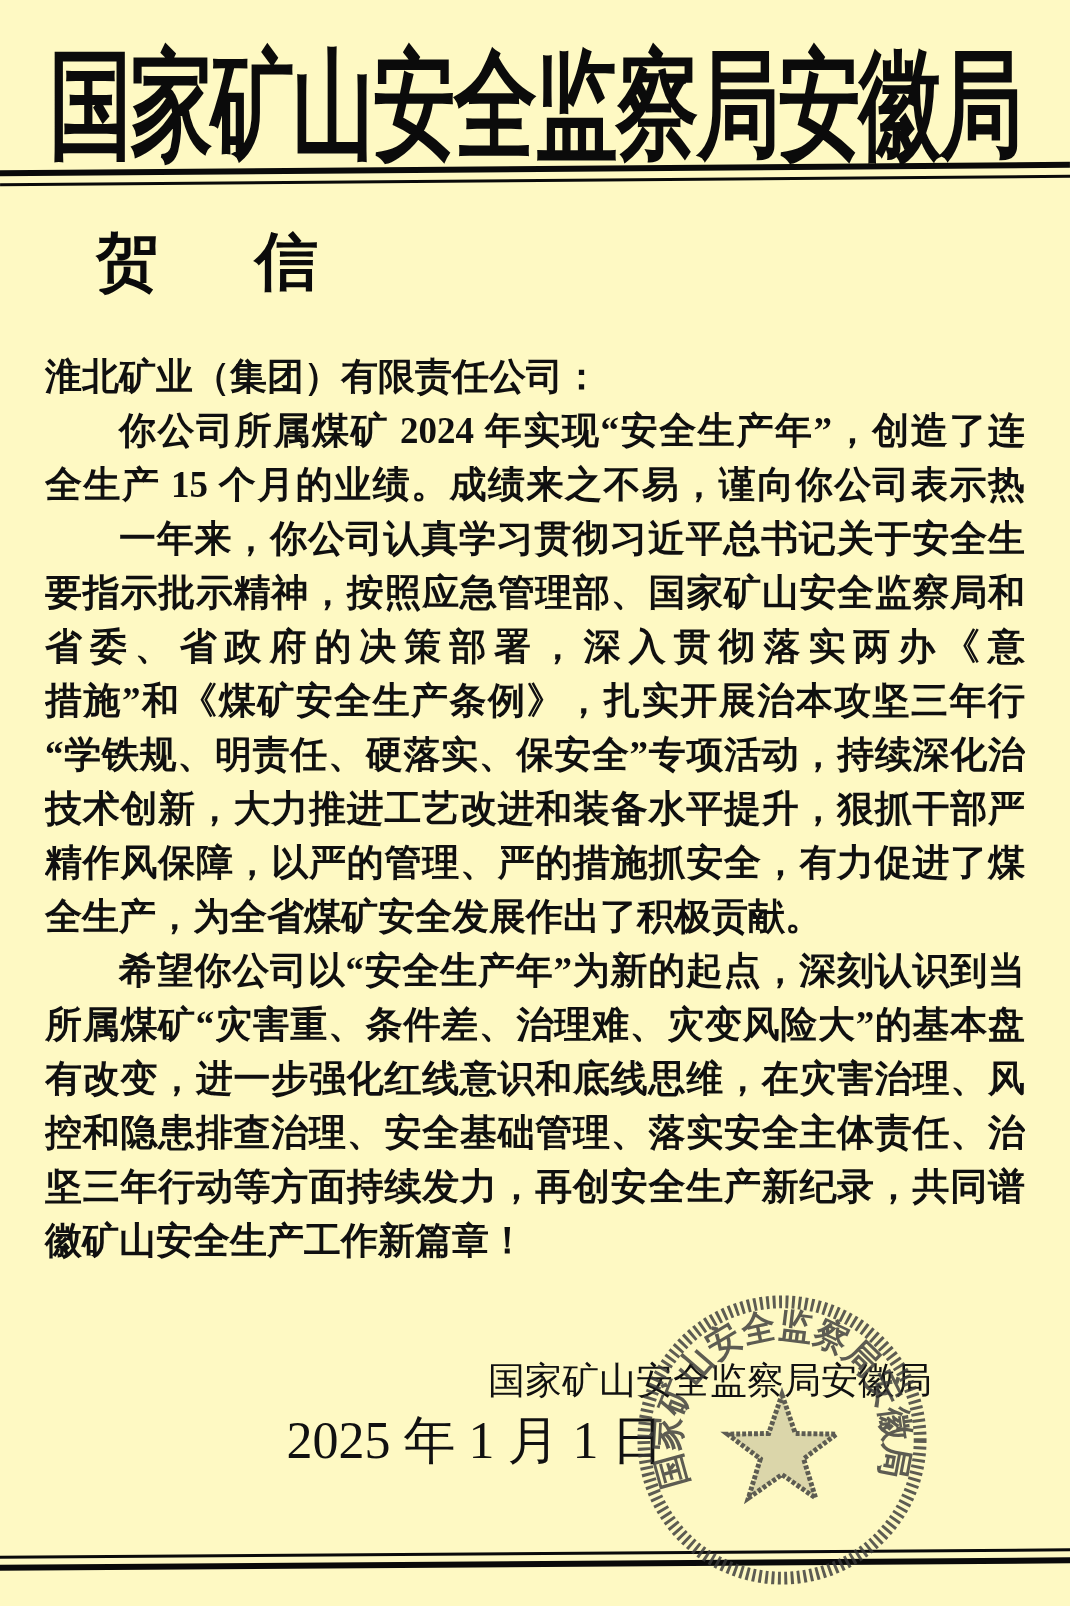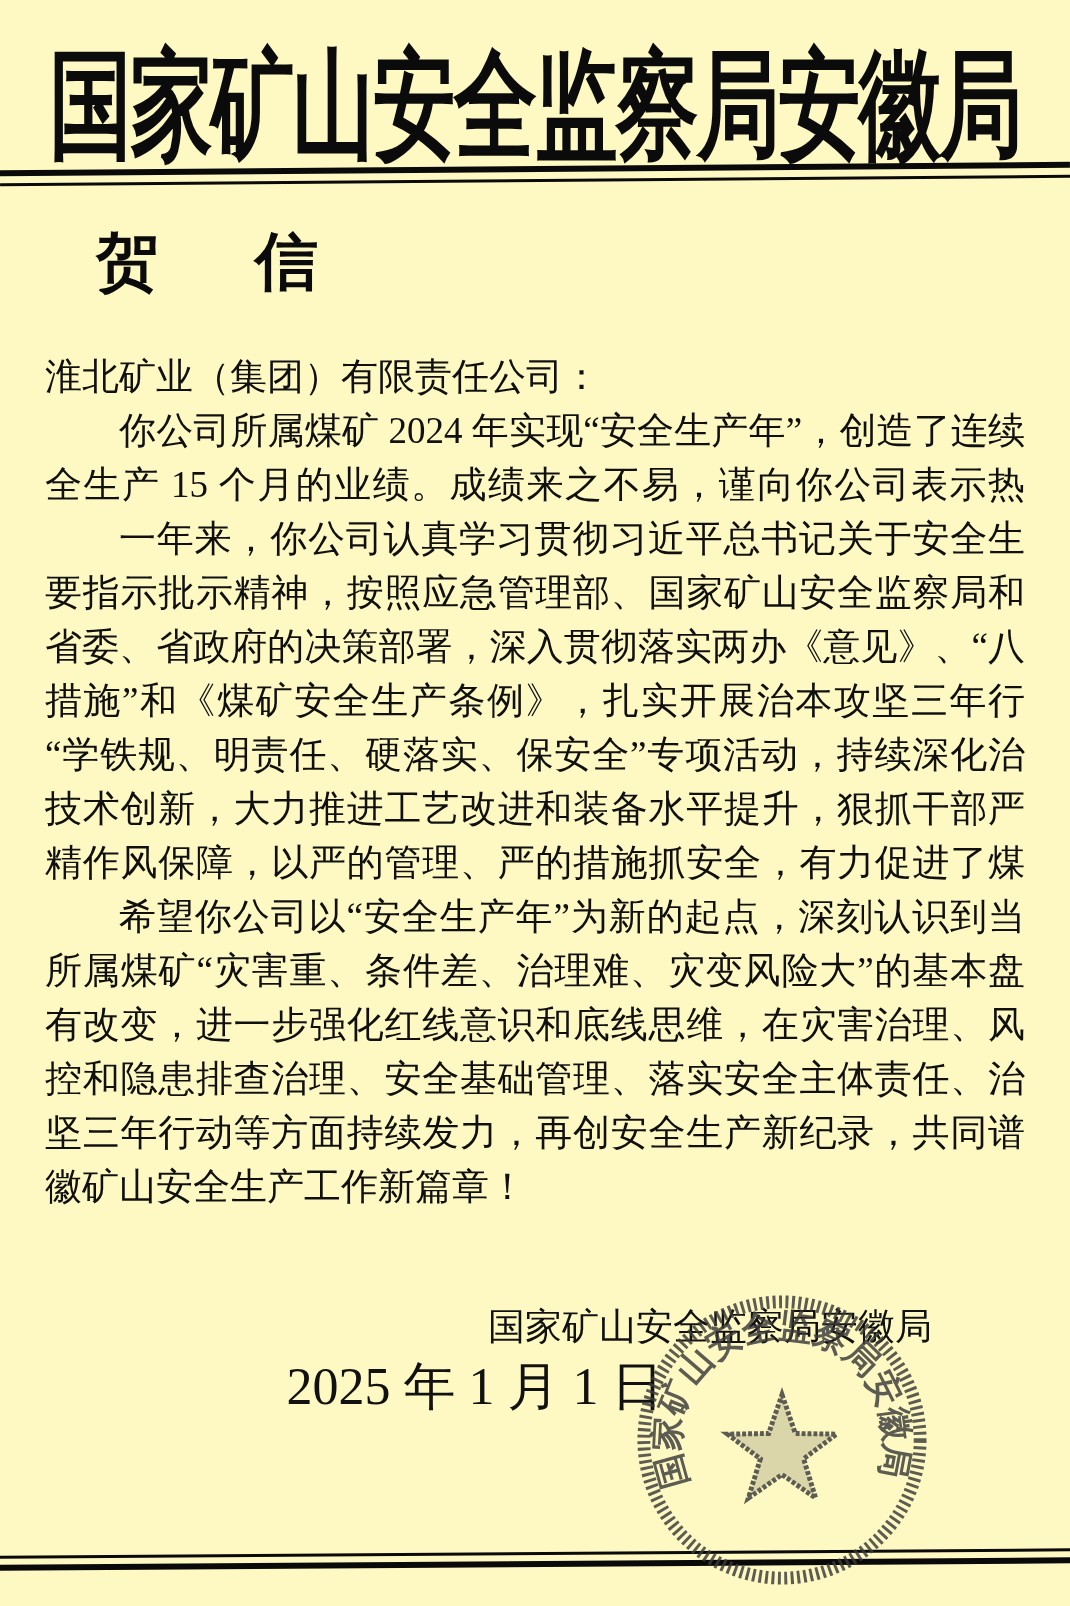--- a/index.html
+++ b/index.html
@@ -25,21 +25,21 @@
   
   .doc-title{
     margin-top:42px;height:76px;line-height:76px;text-align:left;
     font-size:63px;font-weight:bold;color:#0b0b0b;
     letter-spacing:96px;text-indent:96px;white-space:nowrap;
   }
   
   .body-text{margin:50px 45px 0 45px;}
   .line{
     height:54px;line-height:54px;font-size:37px;color:#101010;
-    text-align:justify;white-space:nowrap;font-weight:400;
+    text-align:justify;white-space:nowrap;font-weight:700;
   }
   .line.fill{text-align-last:justify;white-space:normal;overflow:hidden;}
   .line.indent{padding-left:74px;}
   
   .sign-block{position:relative;z-index:2;}
   .signature{margin-top:88px;text-align:right;padding-right:138px;font-size:37px;font-weight:500;height:50px;line-height:50px;}
   .date{margin-top:10px;text-align:center;padding-right:120px;font-size:52px;font-weight:500;height:50px;line-height:50px;}
   
   .seal{position:absolute;left:634px;top:1292px;width:296px;height:296px;z-index:3;opacity:0.82;}
   .seal svg{width:100%;height:100%;}
@@ -62,20 +62,21 @@
     <div class="line">淮北矿业（集团）有限责任公司：</div>
     <div class="line indent fill">你公司所属煤矿 2024 年实现“安全生产年”，创造了连续安</div>
     <div class="line fill">全生产 15 个月的业绩。成绩来之不易，谨向你公司表示热烈祝</div>
     <div class="line indent fill">一年来，你公司认真学习贯彻习近平总书记关于安全生产重</div>
     <div class="line fill">要指示批示精神，按照应急管理部、国家矿山安全监察局和安徽</div>
     <div class="line fill">省委、省政府的决策部署，深入贯彻落实两办《意见》、“八条硬</div>
     <div class="line fill">措施”和《煤矿安全生产条例》，扎实开展治本攻坚三年行动、</div>
     <div class="line fill">“学铁规、明责任、硬落实、保安全”专项活动，持续深化治灾</div>
     <div class="line fill">技术创新，大力推进工艺改进和装备水平提升，狠抓干部严细实</div>
     <div class="line fill">精作风保障，以严的管理、严的措施抓安全，有力促进了煤矿安</div>
+    <div class="line">全生产，为全省煤矿安全发展作出了积极贡献。</div>
     <div class="line indent fill">希望你公司以“安全生产年”为新的起点，深刻认识到当前</div>
     <div class="line fill">所属煤矿“灾害重、条件差、治理难、灾变风险大”的基本盘没</div>
     <div class="line fill">有改变，进一步强化红线意识和底线思维，在灾害治理、风险防</div>
     <div class="line fill">控和隐患排查治理、安全基础管理、落实安全主体责任、治本攻</div>
     <div class="line fill">坚三年行动等方面持续发力，再创安全生产新纪录，共同谱写安</div>
     <div class="line">徽矿山安全生产工作新篇章！</div>
   </div>
 
   <div class="sign-block">
     <div class="signature">国家矿山安全监察局安徽局</div>

